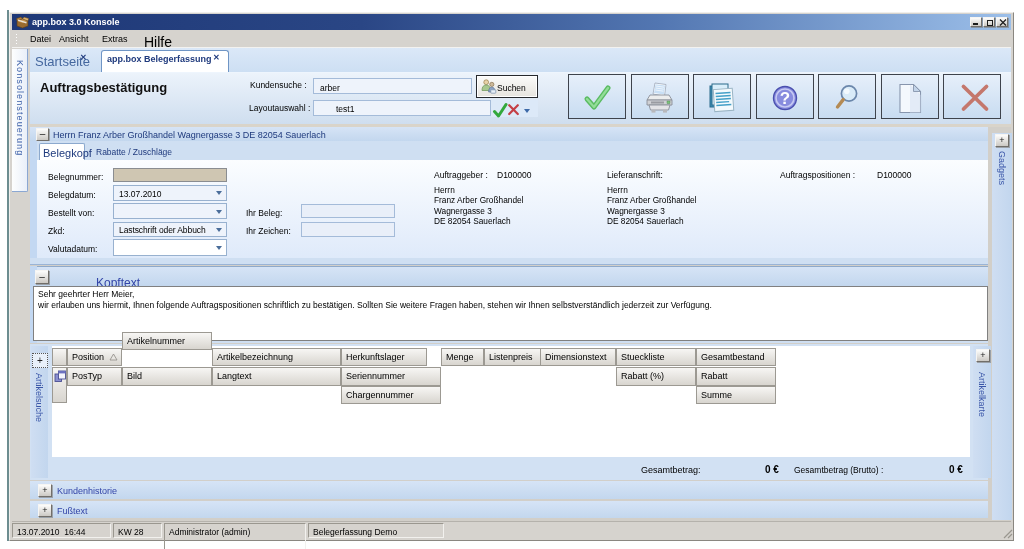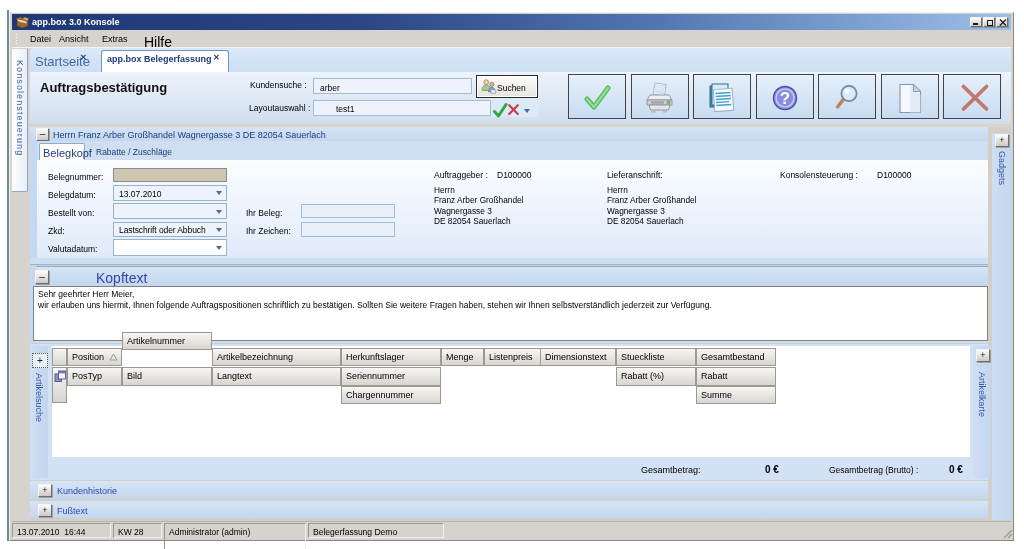--- a/index.html
+++ b/index.html
@@ -189,39 +189,39 @@
     </div>
   <div class="lbl" style="left:246px;top:208px;">Ihr Beleg:</div>
   <div class="abs" style="left:301px;top:203.5px;width:94px;height:14.5px;background:#e9eff9;border:1px solid #a4bbd9;"></div>
   <div class="lbl" style="left:246px;top:226px;">Ihr Zeichen:</div>
   <div class="abs" style="left:301px;top:221.5px;width:94px;height:15px;background:#e9eff9;border:1px solid #a4bbd9;"></div>
   <div class="lbl" style="left:434px;top:170px;">Auftraggeber :</div>
   <div class="lbl" style="left:497px;top:170px;">D100000</div>
   <div class="lbl" style="left:434px;top:185px;line-height:10.4px;font-size:8.3px;">Herrn<br>Franz Arber Großhandel<br>Wagnergasse 3<br>DE 82054 Sauerlach</div>
   <div class="lbl" style="left:607px;top:170px;">Lieferanschrift:</div>
   <div class="lbl" style="left:607px;top:185px;line-height:10.4px;font-size:8.3px;">Herrn<br>Franz Arber Großhandel<br>Wagnergasse 3<br>DE 82054 Sauerlach</div>
-  <div class="lbl" style="left:780px;top:170px;">Konsolensteuerung :</div>
+  <div class="lbl" style="left:780px;top:170px;">Auftragspositionen :</div>
   <div class="lbl" style="left:877px;top:170px;">D100000</div>
 
   <div class="abs" style="left:30px;top:266px;width:958px;height:77px;background:#cfdff2;"></div>
   <div class="abs hdrbar" style="left:30px;top:266px;width:958px;height:20px;border-top:1px solid #8fa9c9;"></div>
   <div class="abs" style="left:30px;top:266px;width:7px;height:77px;background:#c3d8f2;"></div>
   <div class="mbtn" style="left:35px;top:269.5px;width:14px;height:14px;font-size:10px;line-height:11px;">–</div>
-  <div class="abs" style="left:52px;top:270px;font-size:14px;color:#3345a8;padding-left:44px;">Kopftext</div>
+  <div class="abs" style="left:52px;top:276px;font-size:12px;color:#3345a8;padding-left:44px;">Kopftext</div>
   <div class="abs" style="left:33px;top:286px;width:955px;height:55px;background:#fff;border:1px solid #808080;"></div>
   <div class="abs" style="left:38px;top:289px;font-size:8.5px;line-height:10.8px;color:#000;">Sehr geehrter Herr Meier,<br>wir erlauben uns hiermit, Ihnen folgende Auftragspositionen schriftlich zu bestätigen. Sollten Sie weitere Fragen haben, stehen wir Ihnen selbstverständlich jederzeit zur Verfügung.</div>
 
   <div class="abs" style="left:30px;top:344px;width:958px;height:136px;background:#d2e1f3;"></div>
   <div class="abs" style="left:52px;top:346px;width:918px;height:111px;background:#fff;"></div>
 
   <div class="gc" style="left:52px;top:348px;width:15px;height:18px;"></div>
   <div class="gc" style="left:67px;top:348px;width:55px;height:18px;">Position</div>
   <div class="gc" style="left:122px;top:332px;width:90px;height:18px;">Artikelnummer</div>
   <div class="gc" style="left:212px;top:348px;width:129px;height:18px;">Artikelbezeichnung</div>
-  <div class="gc" style="left:341px;top:348px;width:100px;height:18px;">Herkunftslager</div>
+  <div class="gc" style="left:341px;top:348px;width:86px;height:18px;">Herkunftslager</div>
   <div class="gc" style="left:441px;top:348px;width:43px;height:18px;">Menge</div>
   <div class="gc" style="left:484px;top:348px;width:65px;height:18px;">Listenpreis</div>
   <div class="gc" style="left:540px;top:348px;width:76px;height:18px;">Dimensionstext</div>
   <div class="gc" style="left:616px;top:348px;width:80px;height:18px;">Stueckliste</div>
   <div class="gc" style="left:696px;top:348px;width:80px;height:18px;">Gesamtbestand</div>
   <svg class="abs" style="left:109px;top:353px;" width="9" height="8" viewBox="0 0 9 8">
       <path d="M4.5 1 L8 7 L1 7 Z" fill="#e8e6e2" stroke="#8f8c86" stroke-width="0.8"></path>
     </svg>
 
   <div class="gc" style="left:52px;top:367px;width:15px;height:36px;"></div>
@@ -243,21 +243,21 @@
   <div class="abs" style="left:31px;top:346px;width:17px;height:132px;background:linear-gradient(90deg,#cfdef2,#c2d6ee);"></div>
   <div class="abs" style="left:32px;top:353px;width:16px;height:15px;background:#e8f0fa;border:1px dotted #555;font-size:10px;line-height:13px;text-align:center;color:#222;">+</div>
   <div class="abs vtext" style="left:34px;top:373px;font-size:9px;color:#3a56a8;">Artikelsuche</div>
 
   <div class="abs" style="left:973px;top:346px;width:18px;height:132px;background:linear-gradient(90deg,#cfdef2,#c2d6ee);"></div>
   <div class="mbtn" style="left:976px;top:349px;font-size:9px;line-height:11px;">+</div>
   <div class="abs vtext" style="left:977px;top:372px;font-size:9px;color:#3a56a8;">Artikelkarte</div>
 
   <div class="abs" style="left:641px;top:465px;font-size:9px;">Gesamtbetrag:</div>
   <div class="abs" style="left:765px;top:463.5px;font-size:10px;font-weight:bold;">0 €</div>
-  <div class="abs" style="left:794px;top:465px;font-size:8.5px;margin-left:35px;">Gesamtbetrag (Brutto) :</div>
+  <div class="abs" style="left:794px;top:465px;font-size:8.5px;">Gesamtbetrag (Brutto) :</div>
   <div class="abs" style="left:949px;top:464px;font-size:10px;font-weight:bold;">0 €</div>
 
   <div class="abs hdrbar" style="left:30px;top:481px;width:958px;height:18px;"></div>
   <div class="mbtn" style="left:38px;top:483.5px;font-size:9px;line-height:11px;">+</div>
   <div class="abs" style="left:57px;top:486px;font-size:9px;color:#3345a8;">Kundenhistorie</div>
   <div class="abs hdrbar" style="left:30px;top:501px;width:958px;height:17px;"></div>
   <div class="mbtn" style="left:38px;top:503.5px;font-size:9px;line-height:11px;">+</div>
   <div class="abs" style="left:57px;top:506px;font-size:9px;color:#3345a8;">Fußtext</div>
 
   <div class="abs" style="left:12px;top:521px;width:999px;height:18px;background:#d6d3ce;border-top:1px solid #b5b2ac;"></div>

